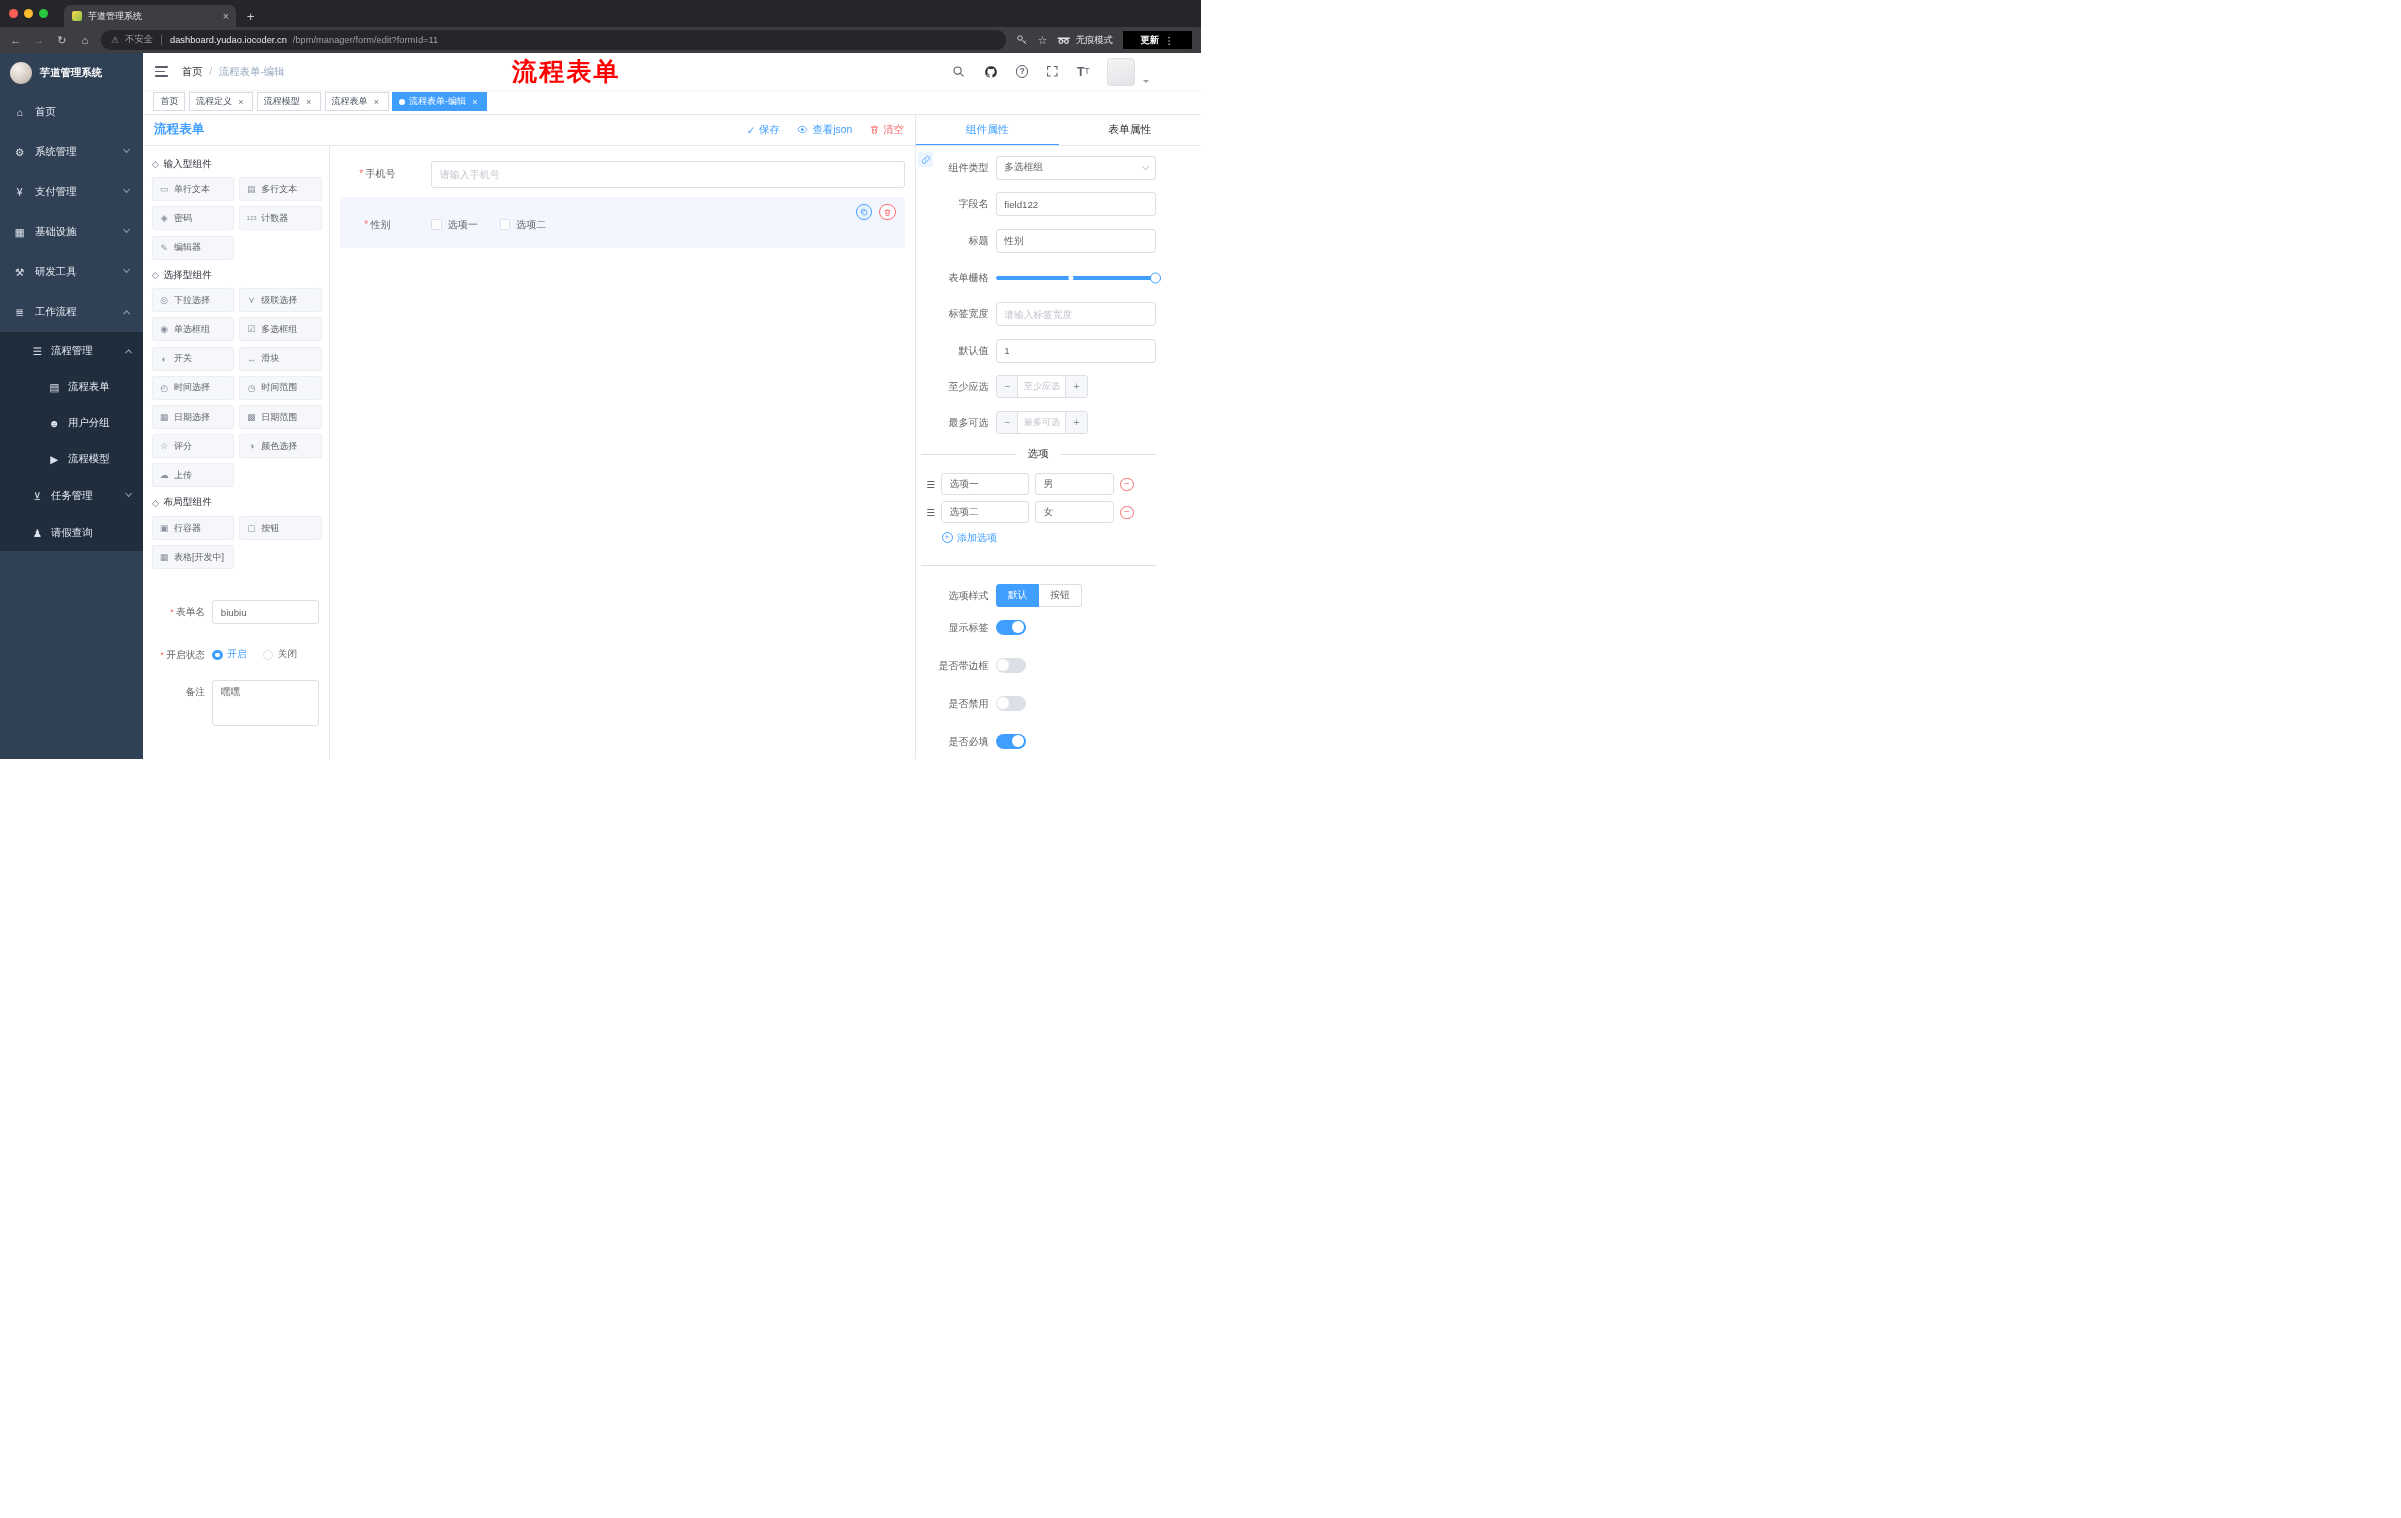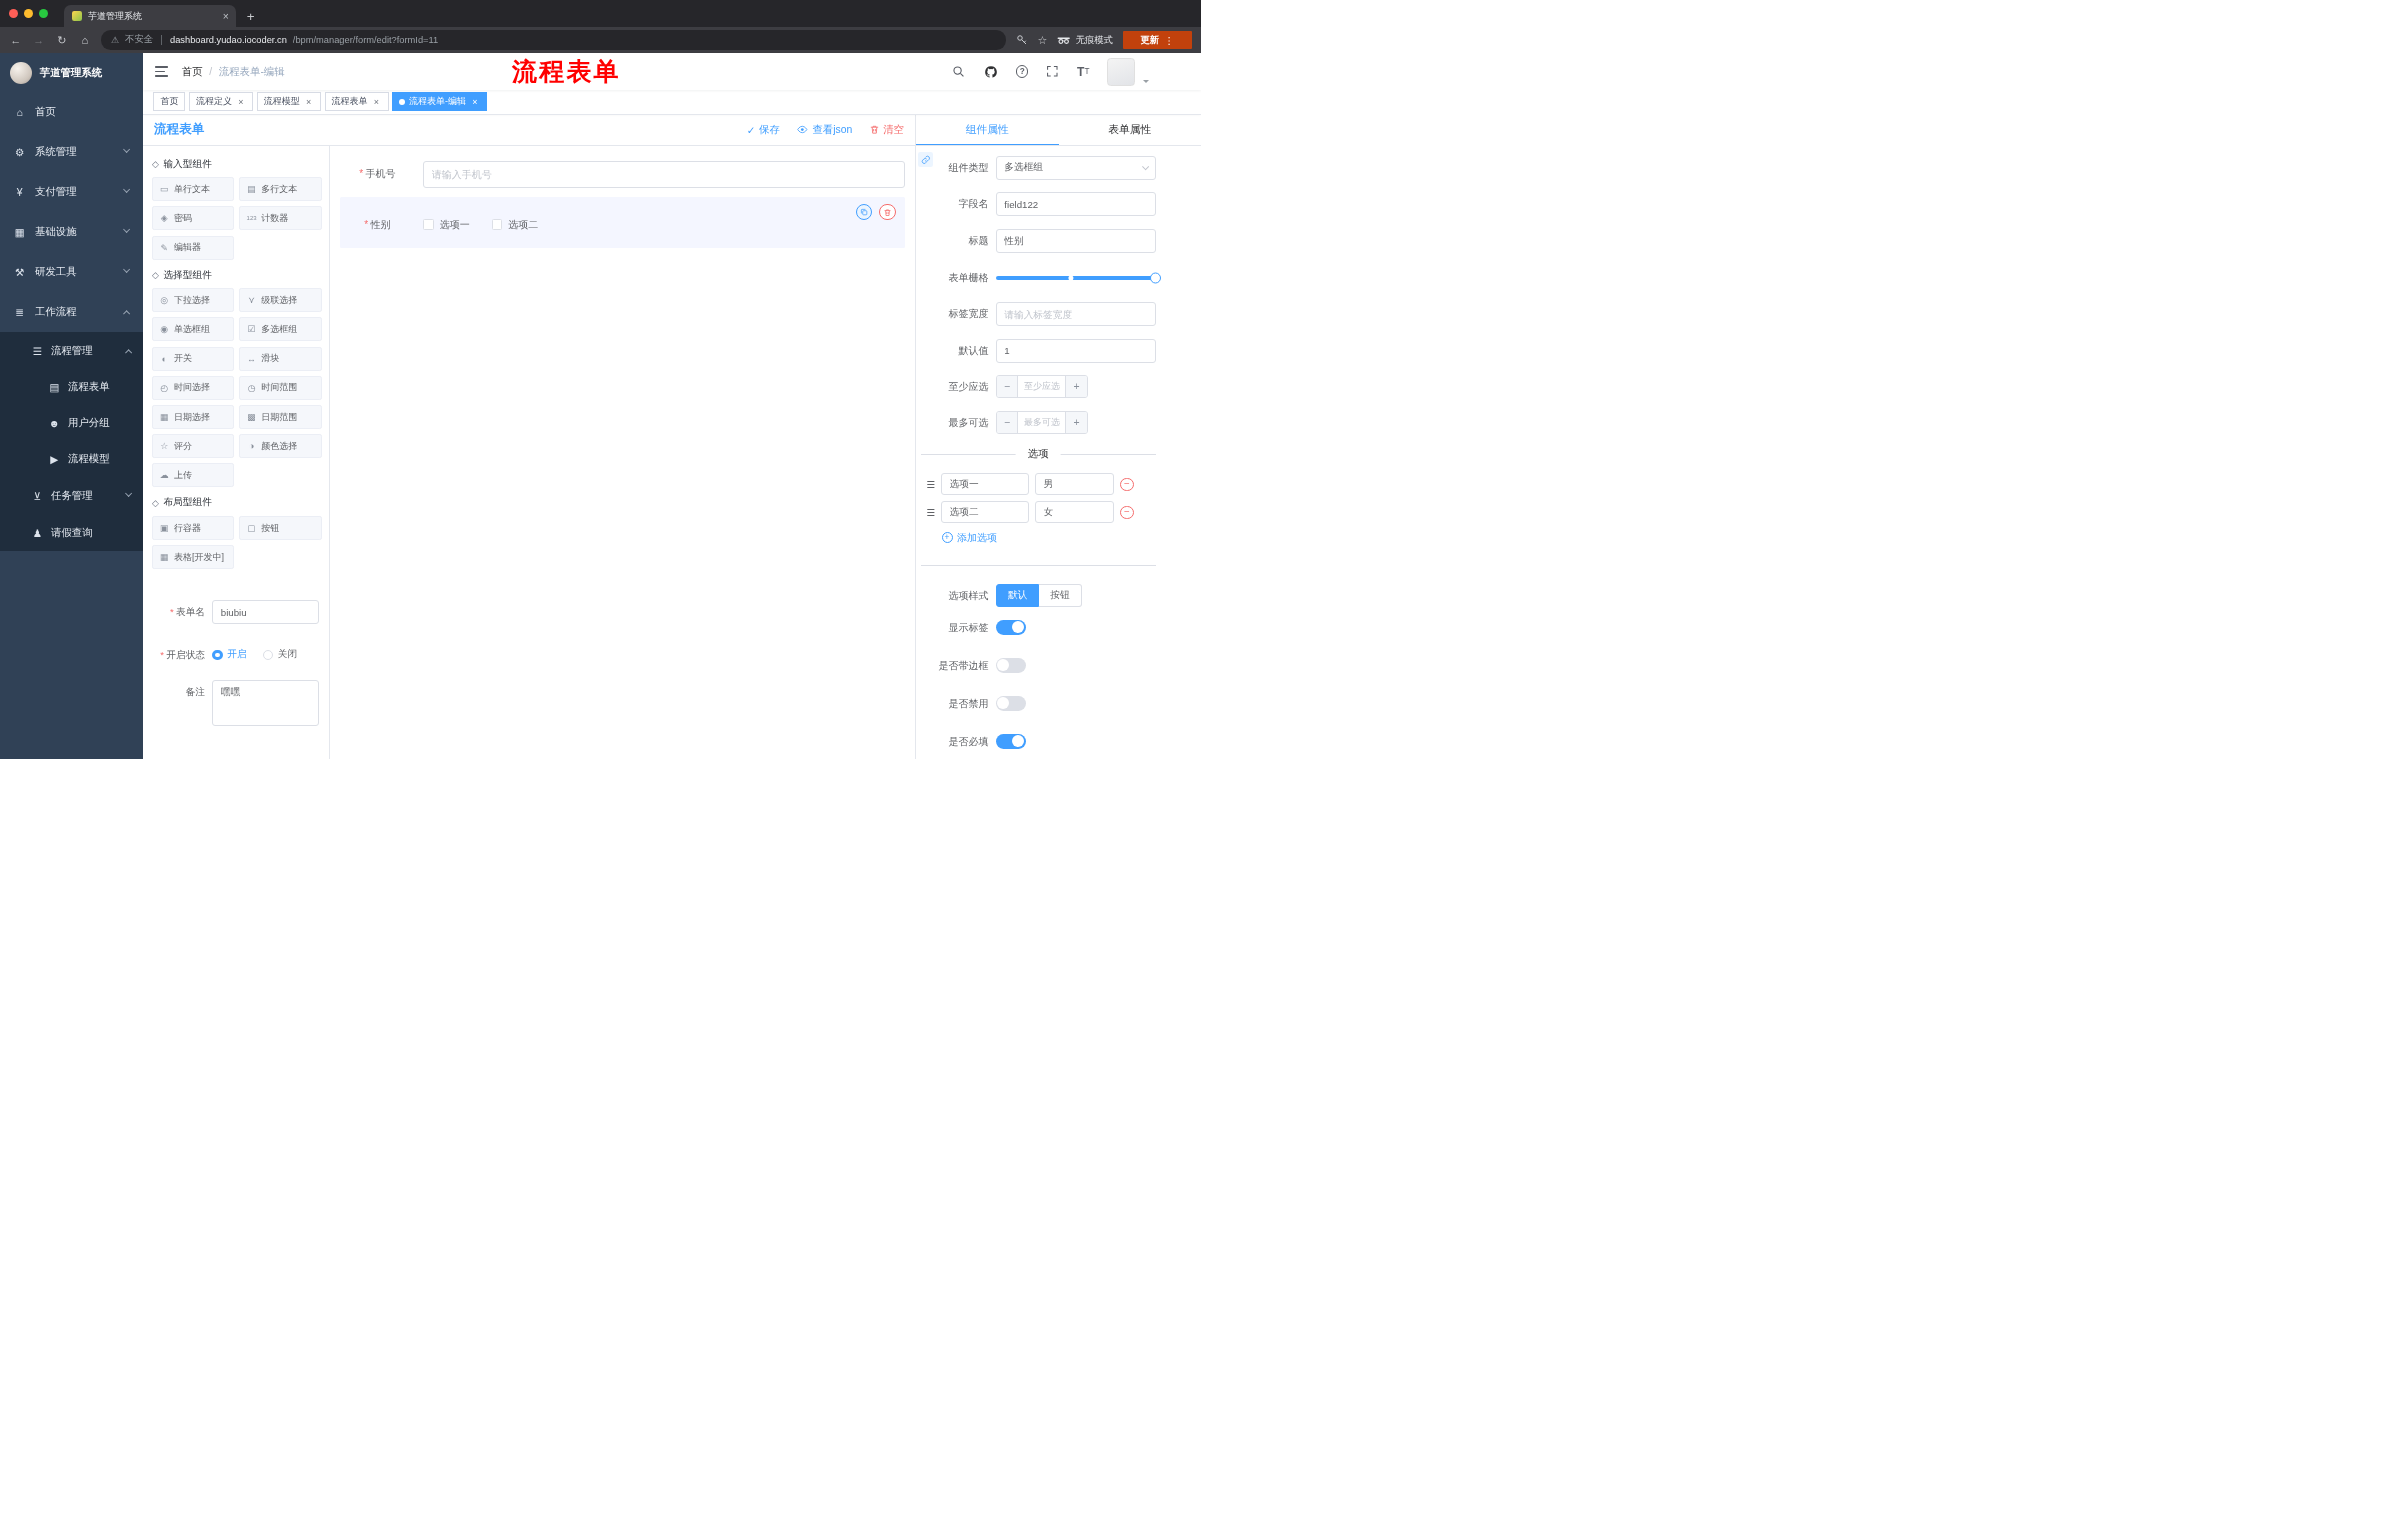--- a/index.html
+++ b/index.html
@@ -21,21 +21,21 @@
   .nav-ic{color:#c8cace;font-size:11px;width:13.4px;text-align:center;cursor:pointer}
   .nav-ic.dim{color:#77797e}
   .urlbar{flex:1;height:19.3px;background:#26262a;border-radius:9.7px;display:flex;align-items:center;padding:0 9.7px;gap:6px;color:#e8eaed;font-size:9.3px;min-width:0}
   .warn-ic{color:#9aa0a6;font-size:9px}
   .sec-label{color:#9aa0a6}
   .url-div{width:0.7px;height:10.4px;background:#5f6368;margin:0 2.2px}
   .url-host{color:#e8eaed;white-space:nowrap}
   .url-path{color:#9aa0a6;white-space:nowrap;overflow:hidden}
   .tb-ic{color:#c8cace;cursor:pointer;display:flex;align-items:center}
   .incog{display:flex;align-items:center;gap:5.2px;color:#e8eaed;font-size:9.3px;white-space:nowrap}
-  .update-pill{background:#c2410c;color:#fff;height:18px;border-radius:1px;display:flex;align-items:center;gap:5.2px;padding:0 18px;font-size:9.3px;font-weight:bold;cursor:pointer;white-space:nowrap}
+  .update-pill{background:#000000;color:#fff;height:18px;border-radius:1px;display:flex;align-items:center;gap:5.2px;padding:0 18px;font-size:9.3px;font-weight:bold;cursor:pointer;white-space:nowrap}
   .kebab{font-size:9.7px;font-weight:normal}
 
   
   .app{display:flex;height:707px}
   .sidebar{width:143px;background:#304156;color:#e5eaf1;flex-shrink:0;overflow:hidden}
   .logo-row{height:39px;display:flex;align-items:center;gap:7.4px;padding-left:10.4px}
   .logo-av{width:22px;height:22px;border-radius:50%;background:radial-gradient(circle at 35% 30%,#f7f2ec,#cfc6bd 65%,#9e958c);flex-shrink:0}
   .logo-title{font-size:10.4px;font-weight:bold;color:#fff;white-space:nowrap}
   .m1{height:40px;display:flex;align-items:center;padding:0 13.4px 0 13.4px;gap:9px;font-size:10.4px;cursor:pointer}
   .m2{height:37px;display:flex;align-items:center;padding:0 12px 0 31px;gap:7.4px;font-size:10.4px;cursor:pointer}
@@ -103,21 +103,21 @@
   .radio-line{display:flex;gap:16.3px;align-items:center;padding-top:6px;font-size:9.7px}
   .radio{display:flex;align-items:center;gap:4.5px;color:#606266;cursor:pointer}
   .rdot{width:10.4px;height:10.4px;border-radius:50%;border:0.7px solid #dcdfe6;background:#fff;flex-shrink:0}
   .radio.sel .rdot{border:3px solid #409eff}
   .radio.sel{color:#409eff}
 
   
   .canvas{flex:1;padding:15px 10.4px;overflow:hidden;background:#fff;min-width:0}
   .cfield{display:flex;align-items:center}
   .clabel{width:74px;text-align:center;font-size:10px;color:#606266;flex-shrink:0}
-  .cctrl{flex:1;margin-left:9px;min-width:0}
+  .cctrl{flex:1;margin-left:17px;min-width:0}
   .cinp{height:27px;font-size:10px}
   .selwrap{position:relative;background:#f4f6ff;padding:21px 0 16.3px;margin-top:9px;border-radius:1.5px;cursor:pointer}
   .selacts{position:absolute;top:7.4px;right:9px;display:flex;gap:7.4px}
   .cbtn{width:16.3px;height:16.3px;border-radius:50%;display:flex;align-items:center;justify-content:center;background:#fff;cursor:pointer}
   .cbtn.copy{border:0.7px solid #409eff;color:#409eff;background:#ecf5ff}
   .cbtn.del{border:0.7px solid #f56c6c;color:#f56c6c}
   .checkline{display:flex;gap:22px;align-items:center}
   .check{display:flex;align-items:center;gap:6px;font-size:10px;color:#606266;cursor:pointer}
   .cbox{width:10.4px;height:10.4px;border:0.7px solid #dcdfe6;border-radius:1.5px;background:#fff;flex-shrink:0}
 

